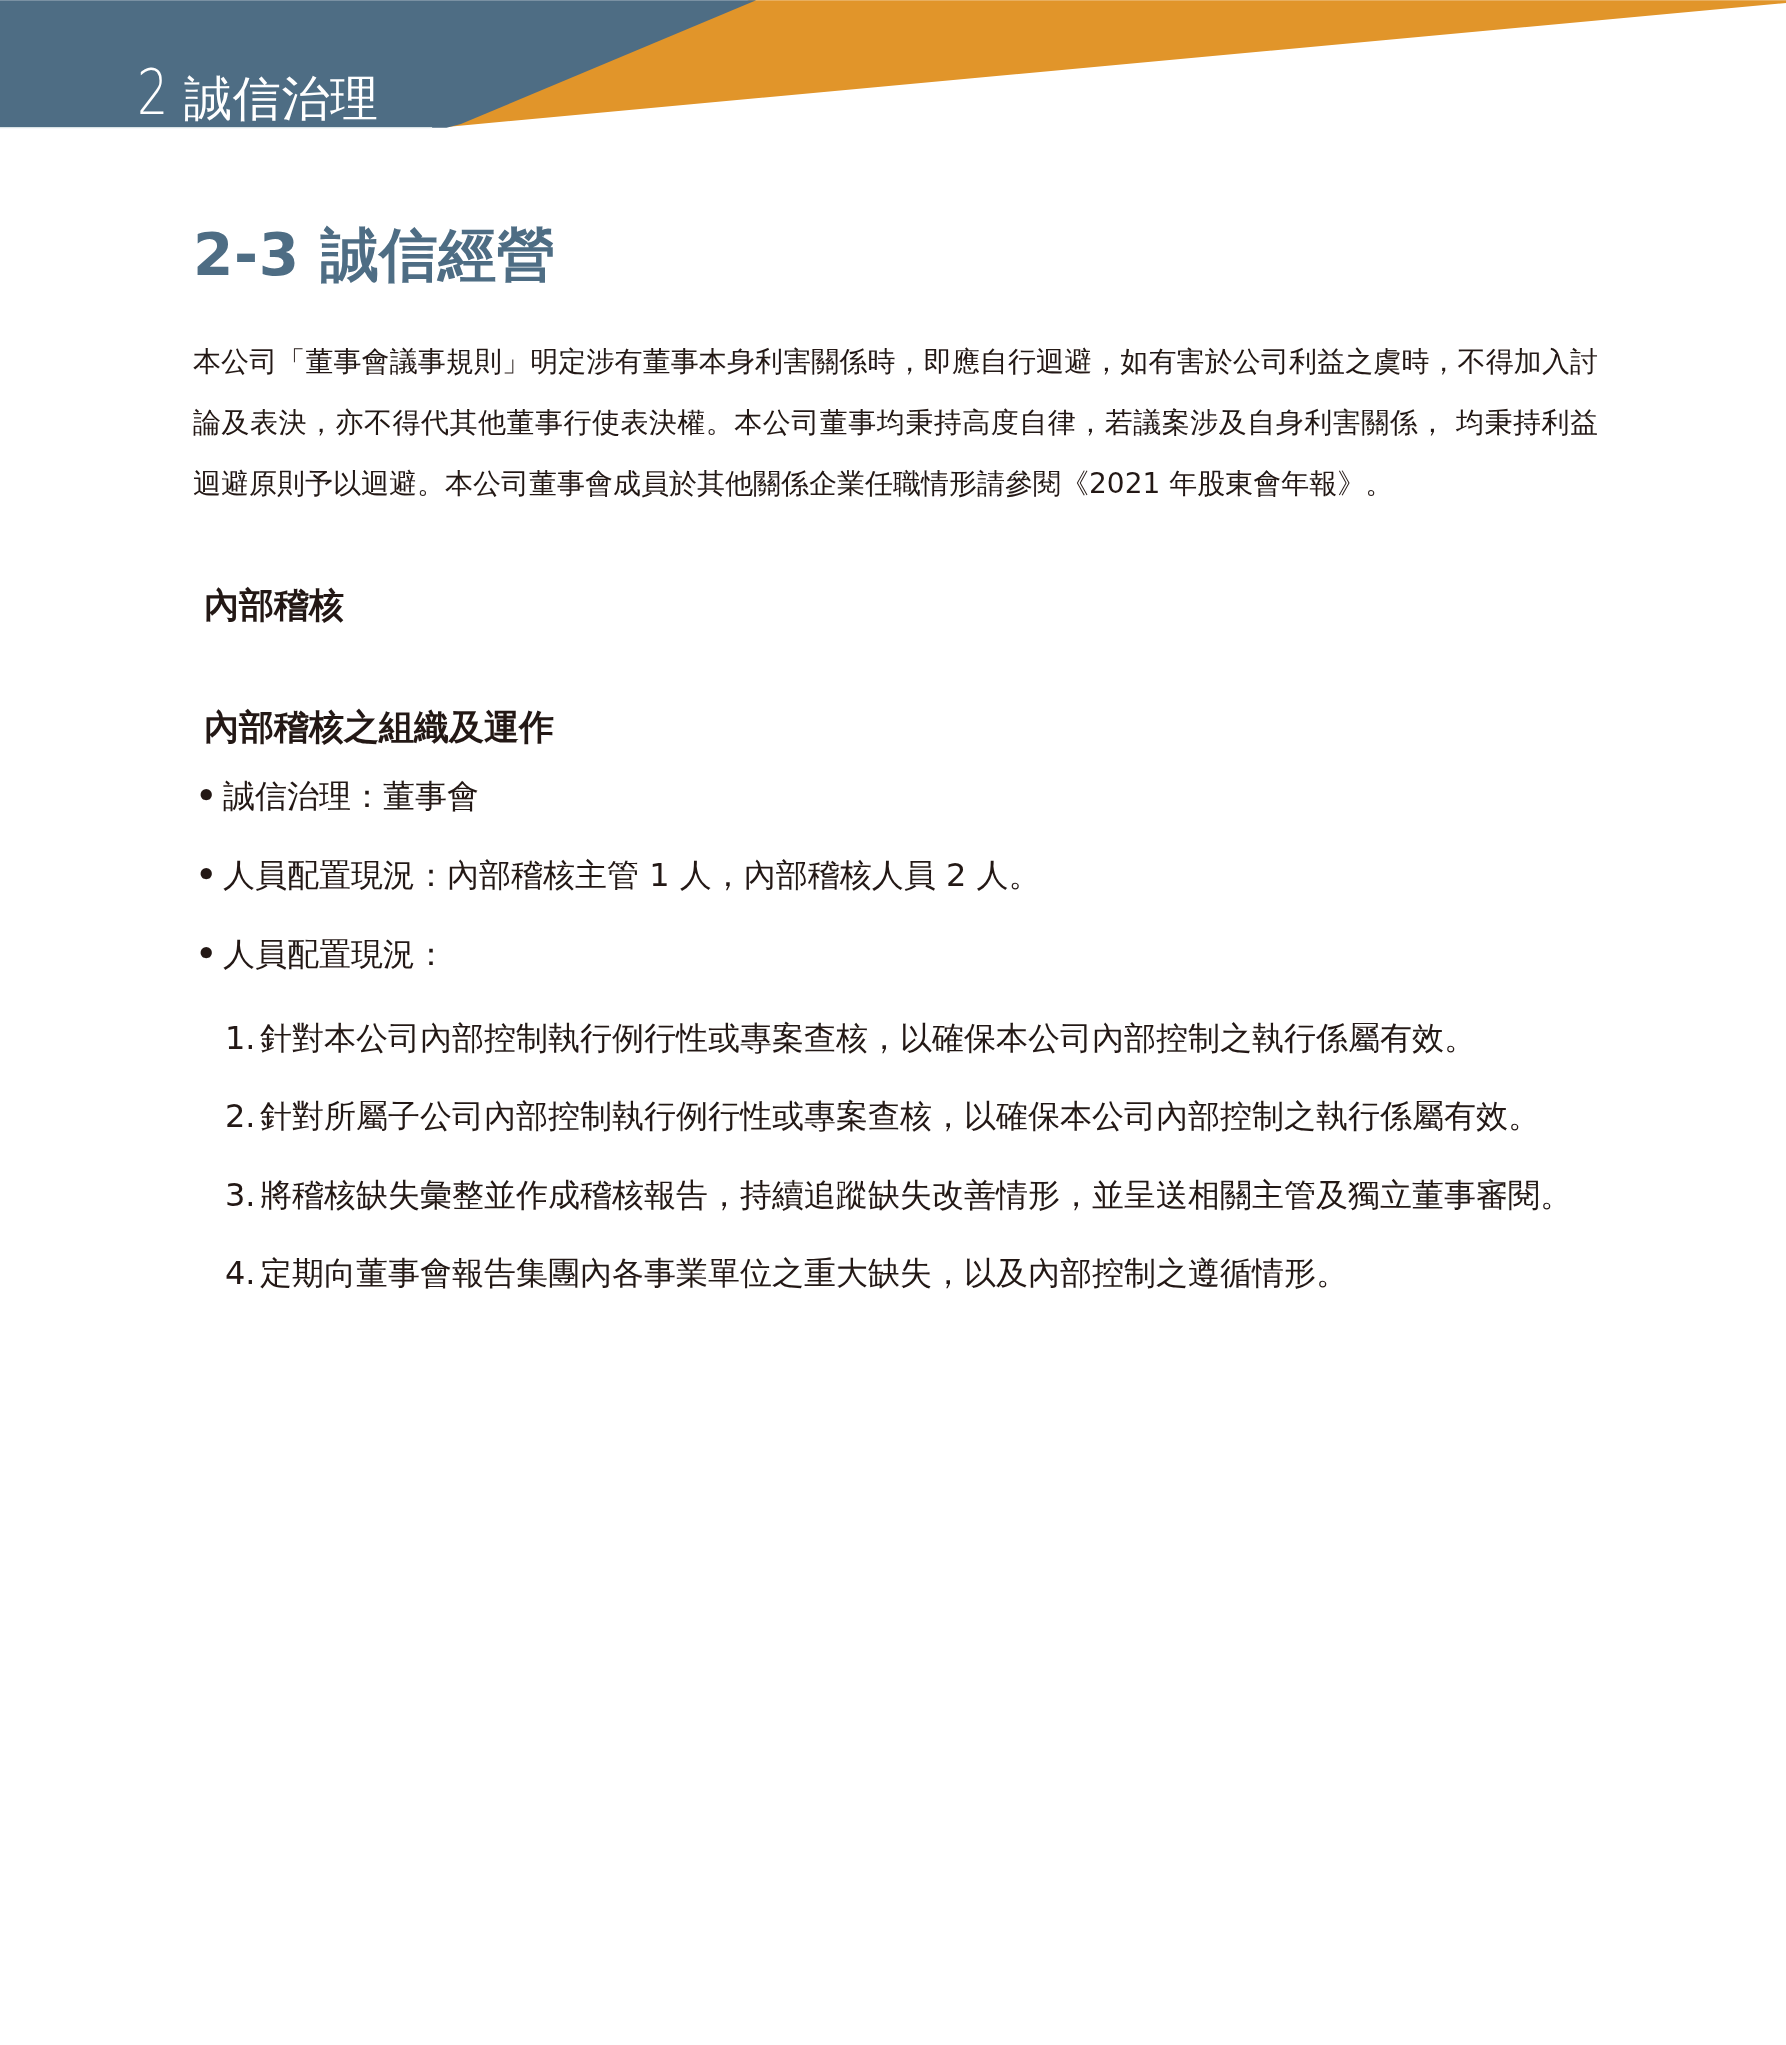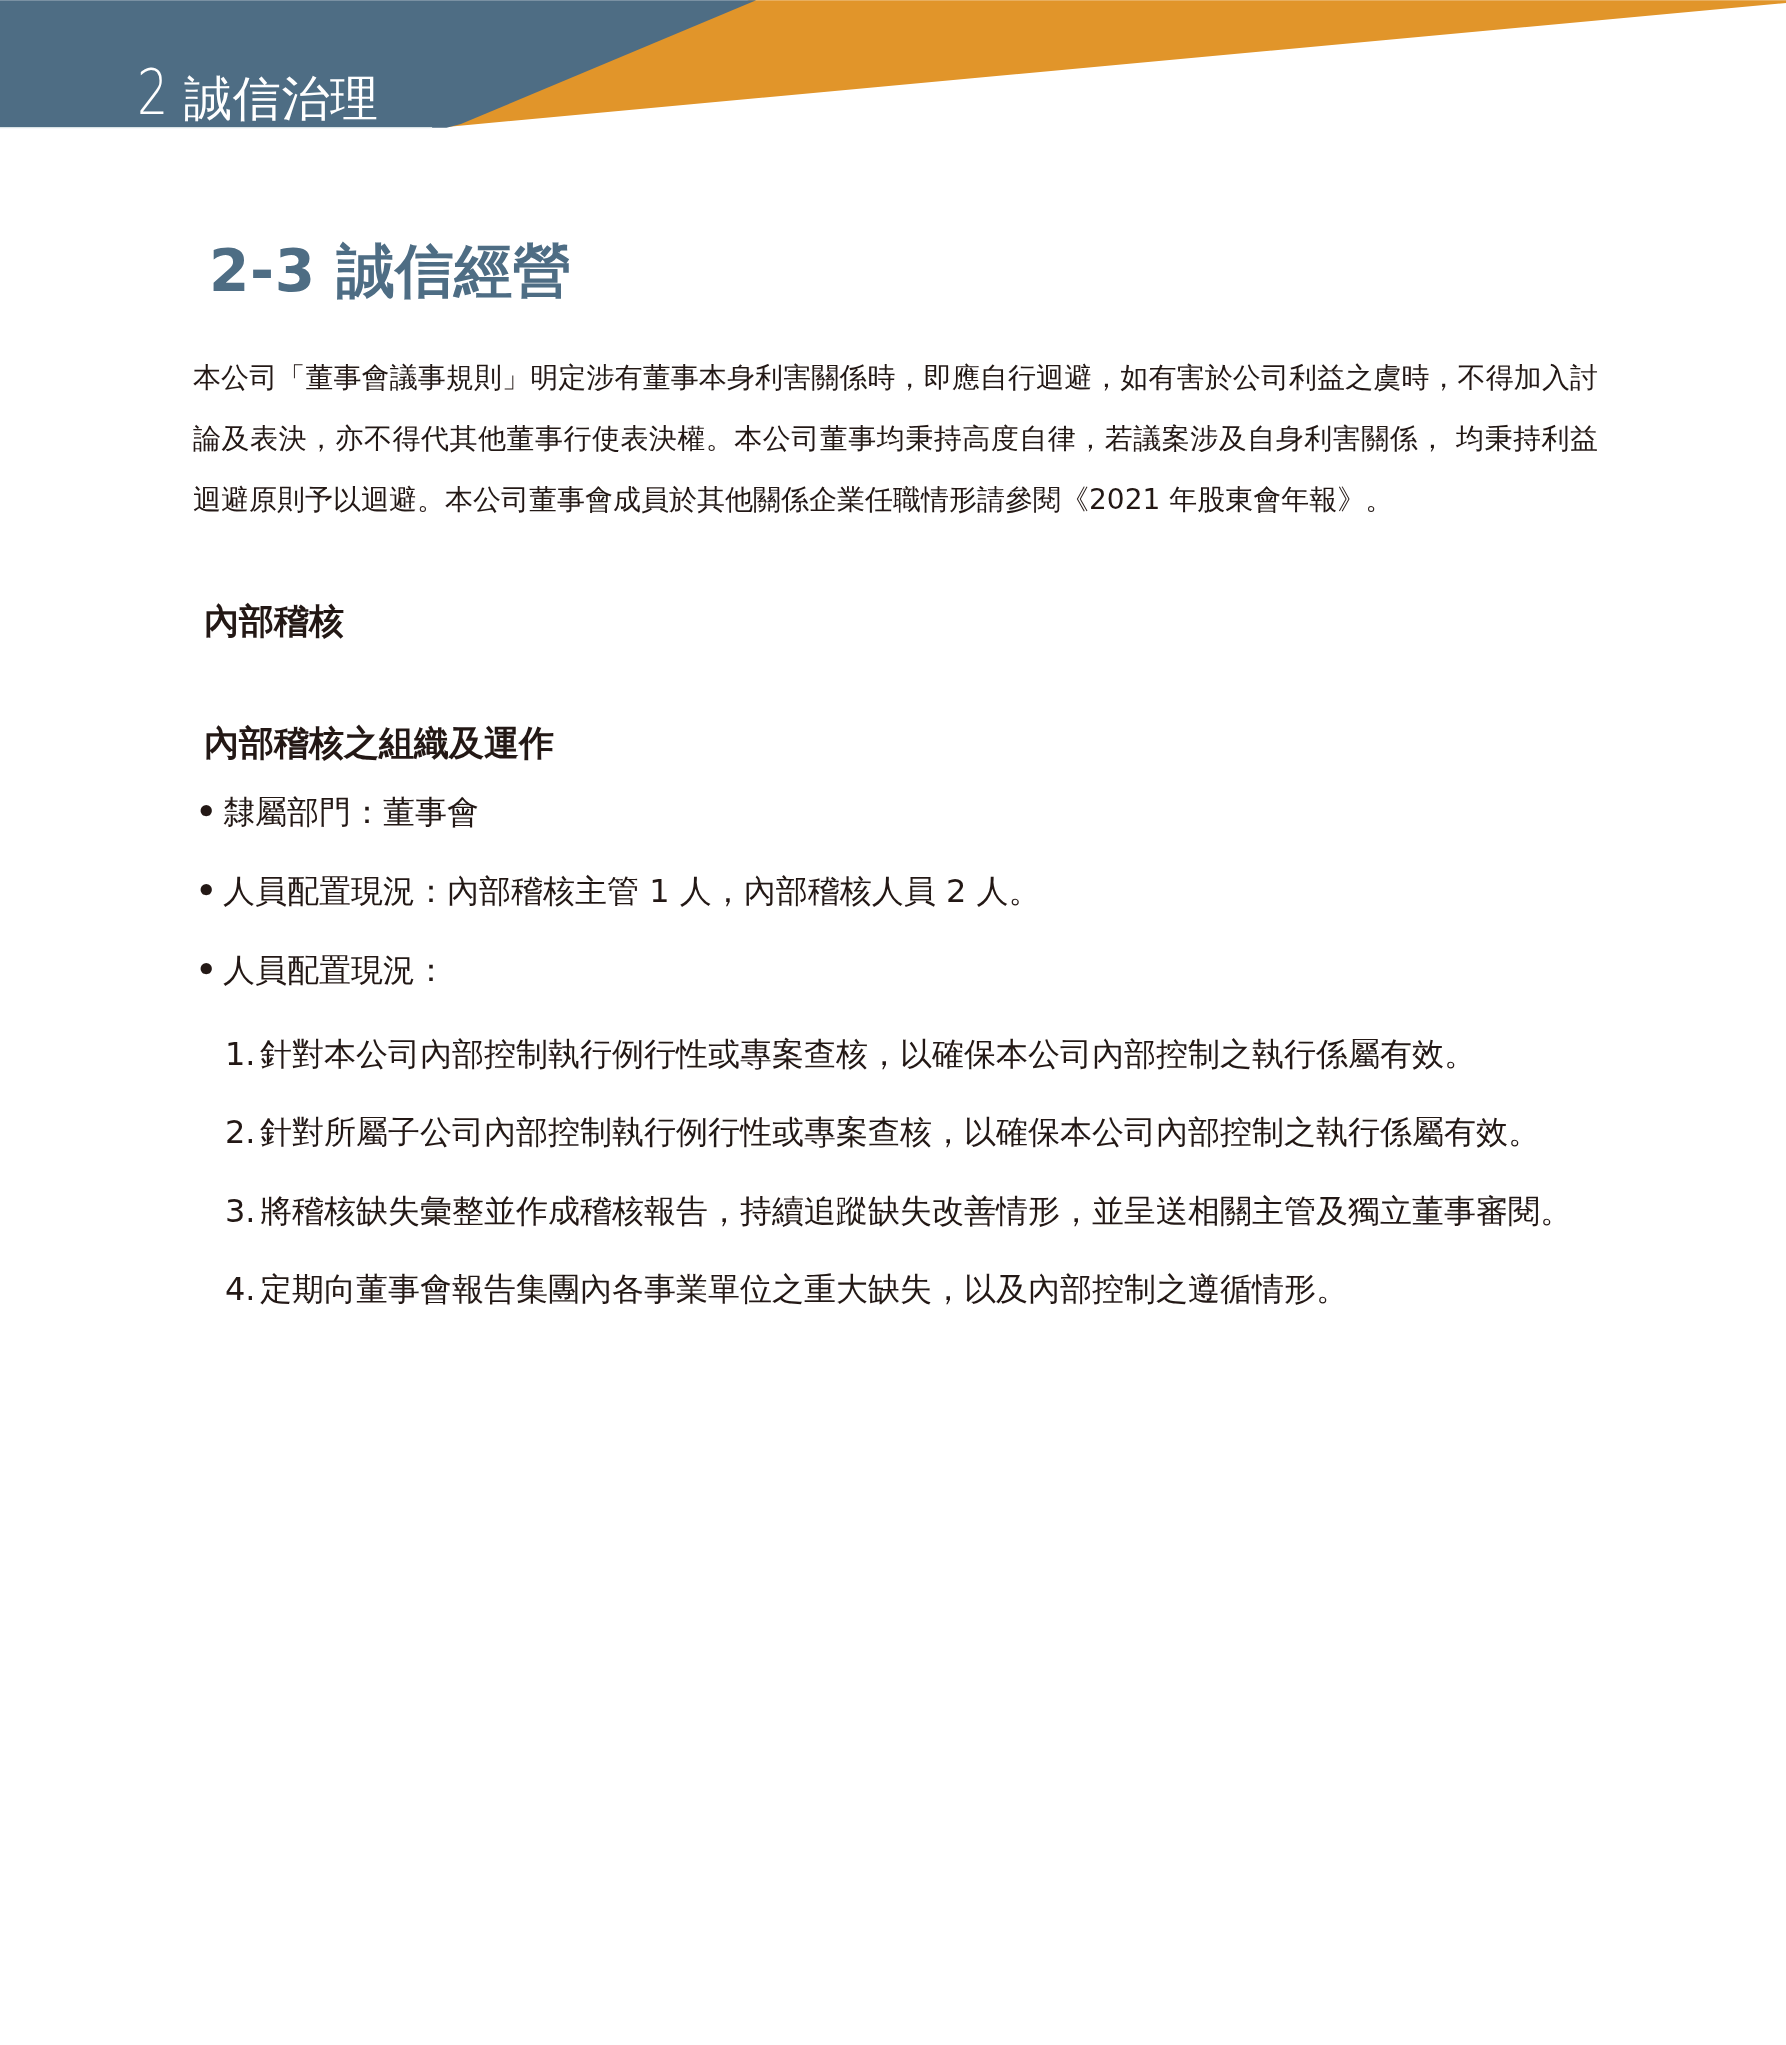--- a/index.html
+++ b/index.html
@@ -51,21 +51,21 @@
     .content {
       position: absolute;
       left: 193px;
       top: 216px;
       width: 1405px;
     }
     .section-title {
       font-size: 58px;
       font-weight: bold;
       color: #4E6D84;
-      margin: 16px;
+      margin: 0;
       line-height: 79px;
       letter-spacing: 0.7px;
     }
     .para {
       font-size: 28px;
       line-height: 61px;
       margin: 0;
       text-align: justify;
     }
     .para-1 { margin-top: 36px; }
@@ -136,21 +136,21 @@
 
   <p class="para para-1">本公司「董事會議事規則」明定涉有董事本身利害關係時，即應自行迴避，如有害於公司利益之虞時，不得加入討論及表決，亦不得代其他董事行使表決權。本公司董事均秉持高度自律，若議案涉及自身利害關係， 均秉持利益迴避原則予以迴避。本公司董事會成員於其他關係企業任職情形請參閱《2021 年股東會年報》。</p>
 
   <h2 class="subheading sub-1">內部稽核</h2>
 
   <h2 class="subheading sub-2">內部稽核之組織及運作</h2>
 
   <ul class="bullets">
     <li>
       <span class="bullet-dot">•</span>
-      <span>隸屬部門：董事會</span>
+      <span>誠信治理：董事會</span>
     </li>
     <li>
       <span class="bullet-dot">•</span>
       <span>人員配置現況：內部稽核主管 1 人，內部稽核人員 2 人。</span>
     </li>
     <li>
       <span class="bullet-dot">•</span>
       <span>人員配置現況：</span>
     </li>
   </ul>

